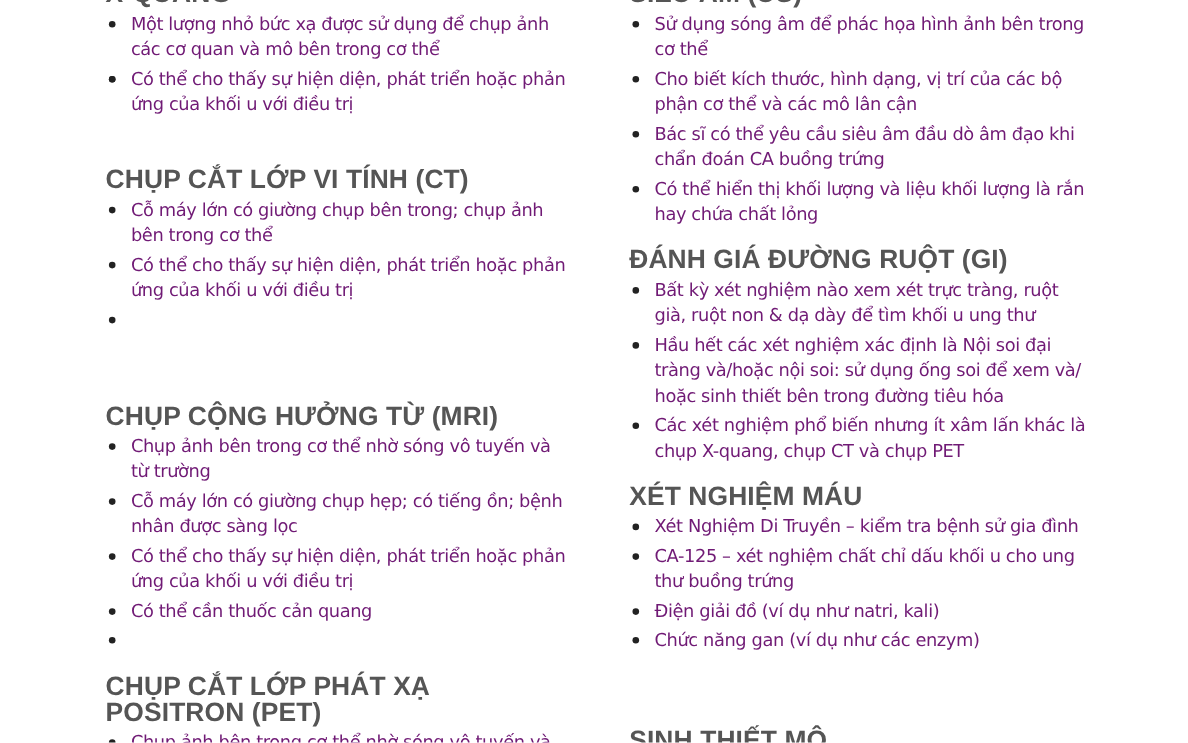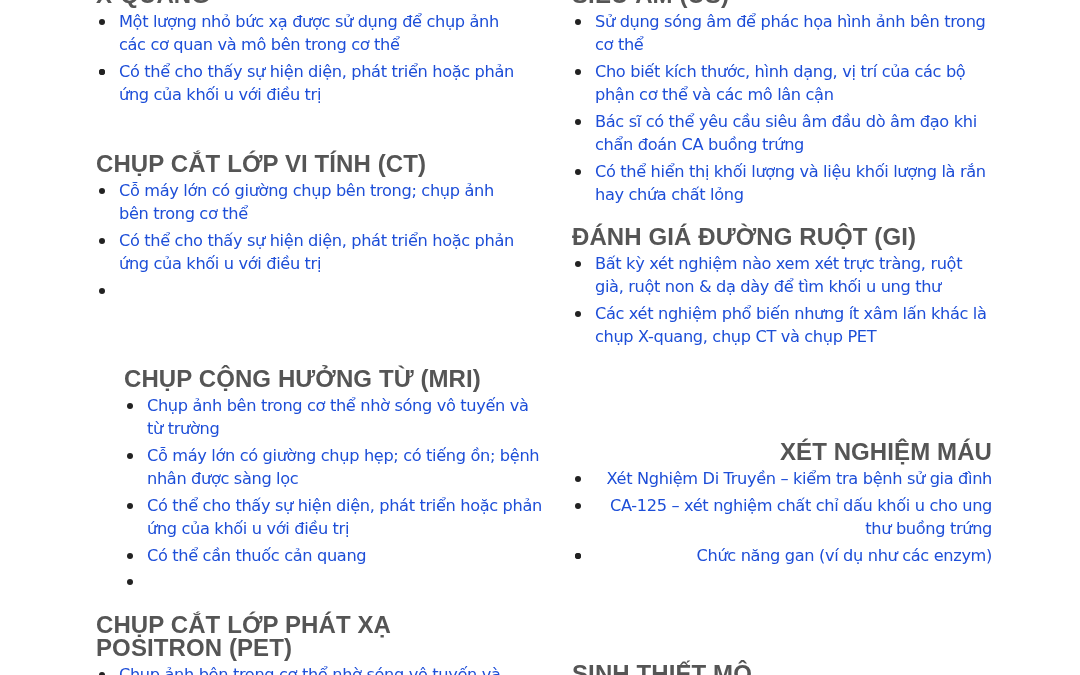--- a/index.html
+++ b/index.html
@@ -13,21 +13,21 @@
   .col-right { left: 572px; width: 420px; }
   .section { position: absolute; left: 0; width: 100%; }
   .heading {
     font-family: "Liberation Sans", sans-serif;
     font-weight: bold; font-size: 24px; line-height: 23px;
     color: #555555; margin: 0 0 4px 0; letter-spacing: 0.1px;
   }
   ul { list-style: none; margin: 0; padding: 0; }
   li {
     position: relative; padding-left: 23px;
-    font-size: 16.2px; line-height: 23.2px; color: #1d4ed8;
+    font-size: 16.2px; line-height: 23.2px; color: #701a75;
     margin-bottom: 3.5px; letter-spacing: -0.35px;
   }
   li .bullet {
     position: absolute; left: 3px; top: 9px;
     width: 6px; height: 6px; border-radius: 50%; background: #222222;
   }
 </style>
 </head>
 <body>
 
@@ -44,21 +44,21 @@
 
   <div class="section" style="top:152px;">
     <div class="heading">CHỤP CẮT LỚP VI TÍNH (CT)</div>
     <ul>
       <li><span class="bullet"></span><span>Cỗ máy lớn có giường chụp bên trong; chụp ảnh bên trong cơ thể</span></li>
       <li><span class="bullet"></span><span>Có thể cho thấy sự hiện diện, phát triển hoặc phản ứng của khối u với điều trị</span></li>
       <li><span class="bullet"></span></li>
     </ul>
   </div>
 
-  <div class="section" style="top:367px;margin-left:28px;">
+  <div class="section" style="top:367px;">
     <div class="heading">CHỤP CỘNG HƯỞNG TỪ (MRI)</div>
     <ul>
       <li><span class="bullet"></span><span>Chụp ảnh bên trong cơ thể nhờ sóng vô tuyến và từ trường</span></li>
       <li><span class="bullet"></span><span>Cỗ máy lớn có giường chụp hẹp; có tiếng ồn; bệnh nhân được sàng lọc</span></li>
       <li><span class="bullet"></span><span>Có thể cho thấy sự hiện diện, phát triển hoặc phản ứng của khối u với điều trị</span></li>
       <li><span class="bullet"></span><span>Có thể cần thuốc cản quang</span></li>
       <li><span class="bullet"></span></li>
     </ul>
   </div>
 
@@ -79,30 +79,31 @@
       <li><span class="bullet"></span><span>Cho biết kích thước, hình dạng, vị trí của các bộ phận cơ thể và các mô lân cận</span></li>
       <li><span class="bullet"></span><span>Bác sĩ có thể yêu cầu siêu âm đầu dò âm đạo khi chẩn đoán CA buồng trứng</span></li>
       <li><span class="bullet"></span><span>Có thể hiển thị khối lượng và liệu khối lượng là rắn hay chứa chất lỏng</span></li>
     </ul>
   </div>
 
   <div class="section" style="top:225px;">
     <div class="heading">ĐÁNH GIÁ ĐƯỜNG RUỘT (GI)</div>
     <ul>
       <li><span class="bullet"></span><span>Bất kỳ xét nghiệm nào xem xét trực tràng, ruột già, ruột non &amp; dạ dày để tìm khối u ung thư</span></li>
+      <li><span class="bullet"></span><span>Hầu hết các xét nghiệm xác định là Nội soi đại tràng và/hoặc nội soi: sử dụng ống soi để xem và/ hoặc sinh thiết bên trong đường tiêu hóa</span></li>
       <li><span class="bullet"></span><span>Các xét nghiệm phổ biến nhưng ít xâm lấn khác là chụp X-quang, chụp CT và chụp PET</span></li>
     </ul>
   </div>
 
-  <div class="section" style="top:440px;text-align:right;">
+  <div class="section" style="top:440px;">
     <div class="heading">XÉT NGHIỆM MÁU</div>
     <ul>
       <li><span class="bullet"></span><span>Xét Nghiệm Di Truyền – kiểm tra bệnh sử gia đình</span></li>
       <li><span class="bullet"></span><span>CA-125 – xét nghiệm chất chỉ dấu khối u cho ung thư buồng trứng</span></li>
-      <li><span class="bullet"></span></li>
+      <li><span class="bullet"></span><span>Điện giải đồ (ví dụ như natri, kali)</span></li>
       <li><span class="bullet"></span><span>Chức năng gan (ví dụ như các enzym)</span></li>
     </ul>
   </div>
 
   <div class="section" style="top:662px;">
     <div class="heading">SINH THIẾT MÔ</div>
   </div>
 </div>
 
 </body></html>

